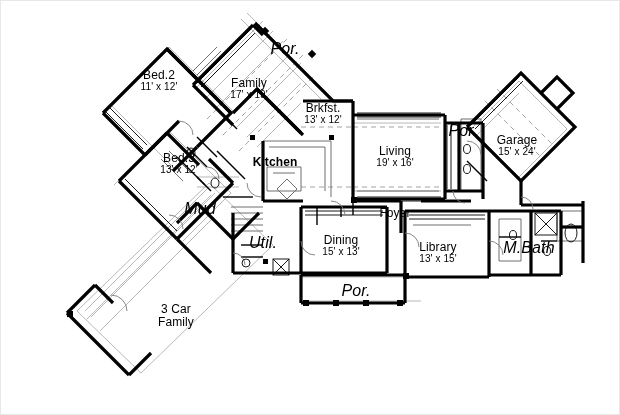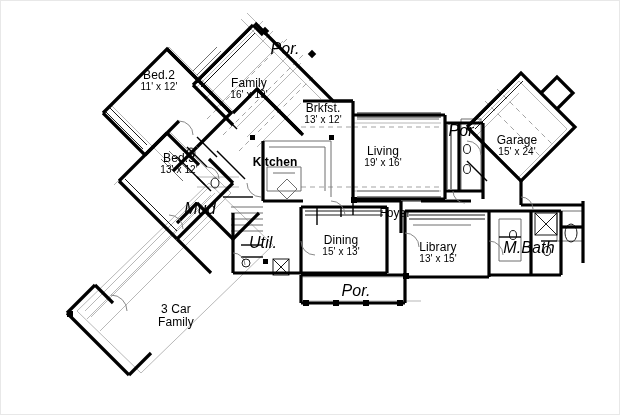--- a/index.html
+++ b/index.html
@@ -314,37 +314,37 @@
     <span class="rm-dim">11' x 12'</span>
   </div>
 
   <div class="rm-label" style="left:178px; top:163px;">
     <span class="rm-name">Bed.3</span>
     <span class="rm-dim">13' x 12'</span>
   </div>
 
   <div class="rm-label" style="left:248px; top:88px;">
     <span class="rm-name">Family</span>
-    <span class="rm-dim">16' x 19'</span>
+    <span class="rm-dim">17' x 19'</span>
   </div>
 
   <div class="rm-label small" style="left:284px; top:48px;">
     <span class="rm-name">Por.</span>
   </div>
 
   <div class="rm-label" style="left:322px; top:113px;">
     <span class="rm-name">Brkfst.</span>
     <span class="rm-dim">13' x 12'</span>
   </div>
 
   <div class="rm-label" style="left:274px; top:161px;font-weight:bold;">
     <span class="rm-name">Kitchen</span>
   </div>
 
-  <div class="rm-label" style="left:382px; top:156px;">
+  <div class="rm-label" style="left:394px; top:156px;">
     <span class="rm-name">Living</span>
     <span class="rm-dim">19' x 16'</span>
   </div>
 
   <div class="rm-label small" style="left:462px; top:130px;">
     <span class="rm-name">Por.</span>
   </div>
 
   <div class="rm-label" style="left:516px; top:145px;">
     <span class="rm-name">Garage</span>

